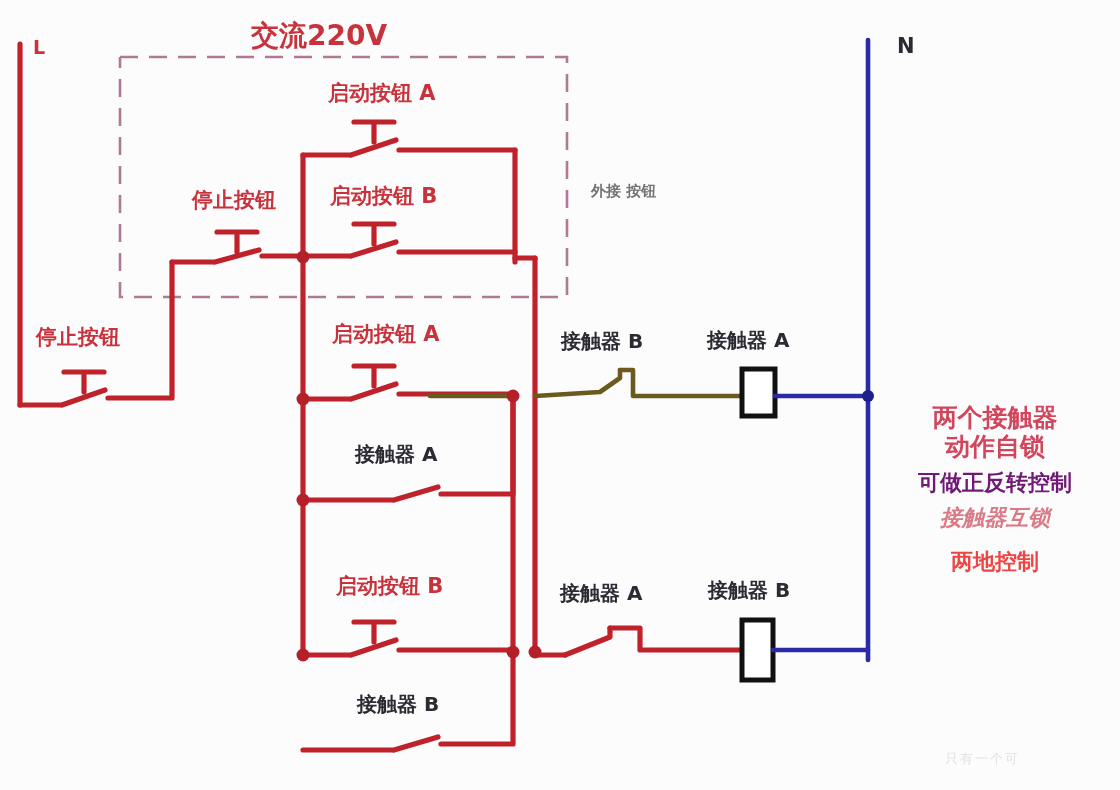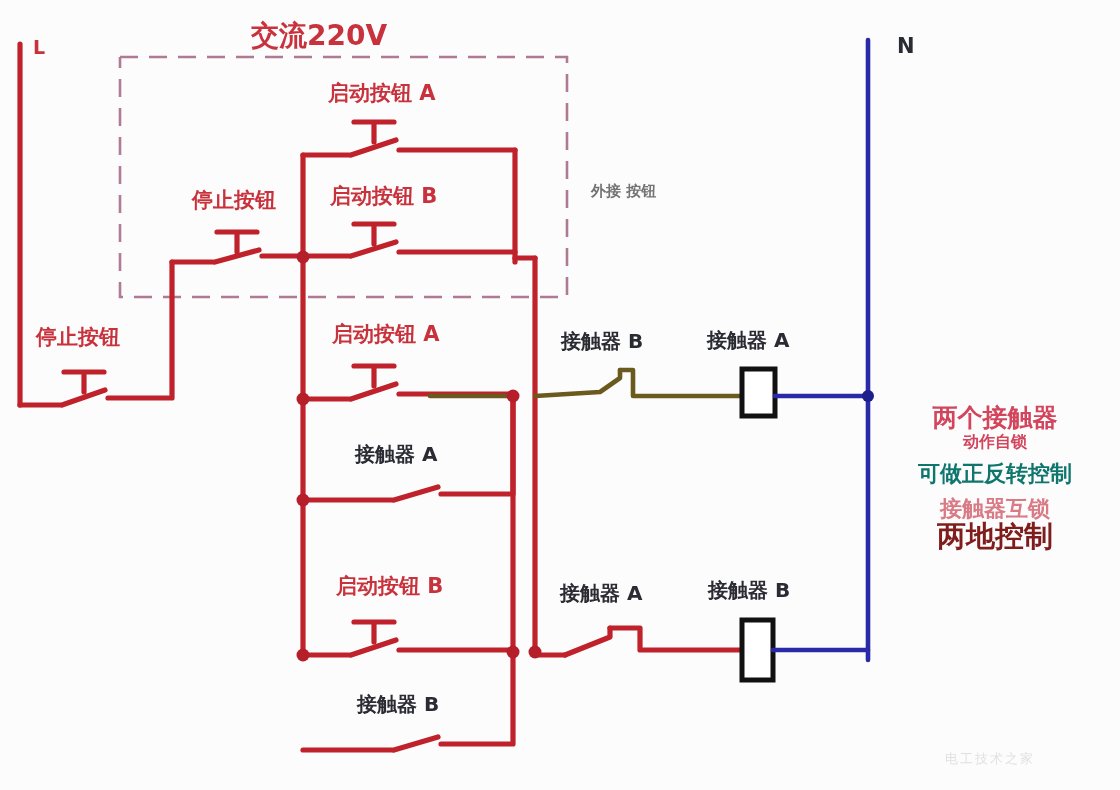--- a/index.html
+++ b/index.html
@@ -146,20 +146,20 @@
   <div class="lbl lbl-red" style="left:336px;top:576px;font-size:21px;">启动按钮 B</div>
 
   <div class="lbl lbl-dark" style="left:357px;top:694px;font-size:20px;">接触器 B</div>
 
   <div class="lbl lbl-dark" style="left:560px;top:583px;font-size:20px;">接触器 A</div>
 
   <div class="lbl lbl-dark" style="left:708px;top:580px;font-size:20px;">接触器 B</div>
 
   <div id="annotations" style="position:absolute;left:890px;top:405px;width:210px;">
       <div class="note" style="position: static; color: rgb(210, 69, 92); font-size: 25px; margin-bottom: 4px;">两个接触器</div>
-      <div class="note" style="position: static; color: rgb(210, 69, 92); font-size: 16px; margin-bottom: 13px;">动作自锁</div>
-      <div class="note" style="position: static; color: #0f766e; font-size: 22px; margin-bottom: 13px;">可做正反转控制</div>
-      <div class="note" style="position: static; color: rgb(217, 123, 134); font-size: 22px; margin-bottom: 2px;">接触器互锁</div>
-      <div class="note" style="position: static; color: #7f1d1d; font-size: 29px; margin-bottom: 13px;">两地控制</div>
+      <div class="note" style="position: static; color: rgb(210, 69, 92); font-size: 25px; margin-bottom: 13px;">动作自锁</div>
+      <div class="note" style="position: static; color: #701a75; font-size: 22px; margin-bottom: 13px;">可做正反转控制</div>
+      <div class="note" style="position: static; color: rgb(217, 123, 134); font-size: 22px; margin-bottom: 22px; font-style: italic;">接触器互锁</div>
+      <div class="note" style="position: static; color: #ef4444; font-size: 22px; margin-bottom: 13px;">两地控制</div>
     </div>
 
-  <div class="wm" style="left:945px;top:750px;">电工技术之家</div>
+  <div class="wm" style="left:945px;top:750px;">只有一个可</div>
 </div>
 
 </body></html>

